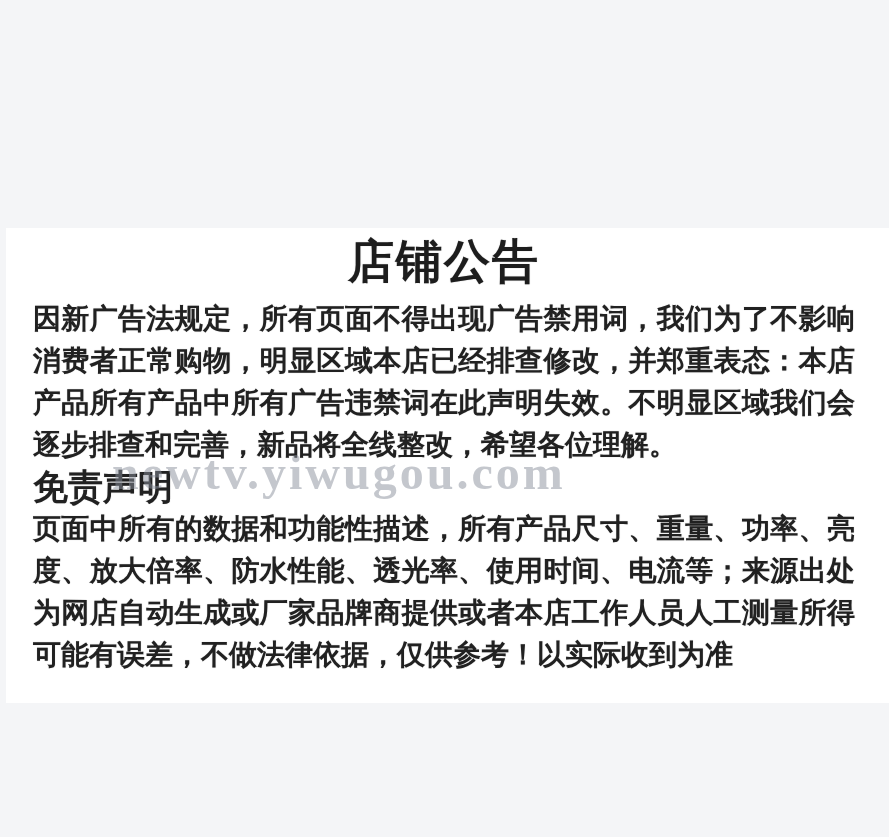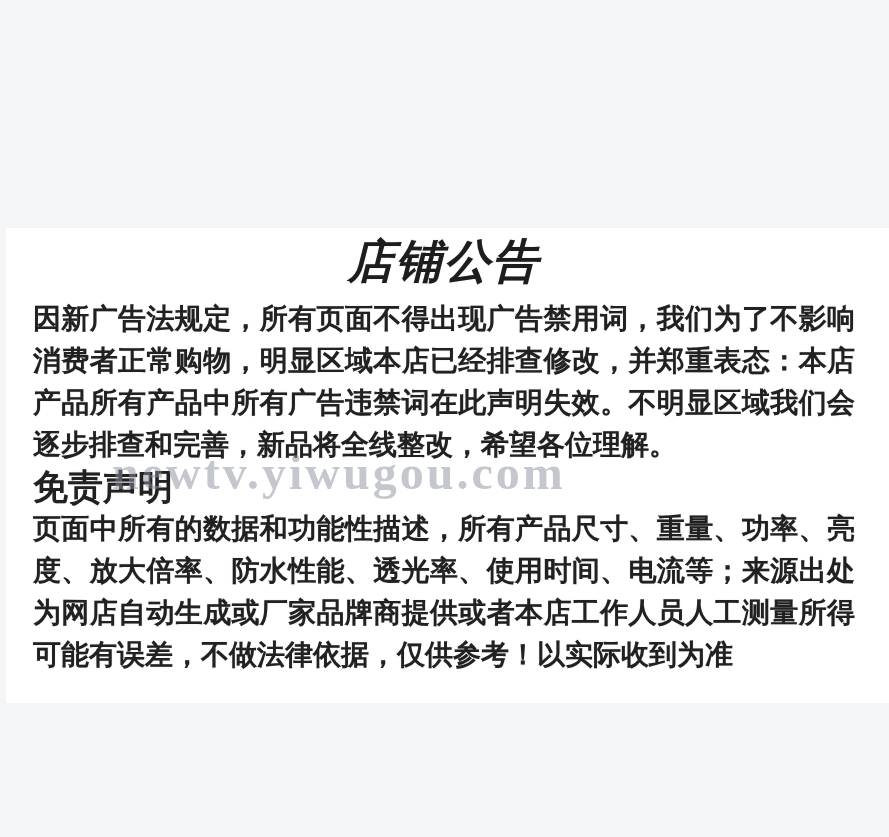--- a/index.html
+++ b/index.html
@@ -30,21 +30,20 @@
   .announcement-title {
     margin: 0;
     padding-top: 6px;
     font-size: 46px;
     line-height: 54px;
     font-weight: 700;
     letter-spacing: 2px;
     text-align: center;
     color: #1d1d1d;
     text-shadow: 0 0 1px rgba(0,0,0,0.35);
-    font-style: italic;
   }
   .body-text {
     margin: 0;
     font-size: 28px;
     line-height: 42px;
     font-weight: 600;
     text-align: justify;
     color: #212121;
     text-shadow: 0 0 1px rgba(0,0,0,0.30);
   }

